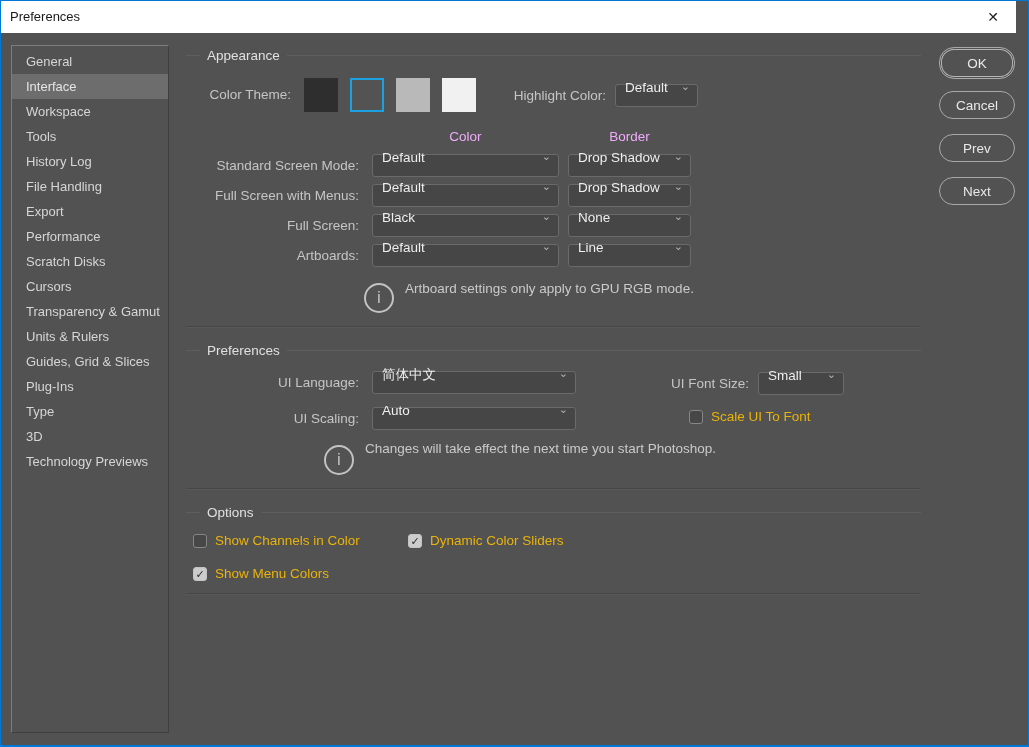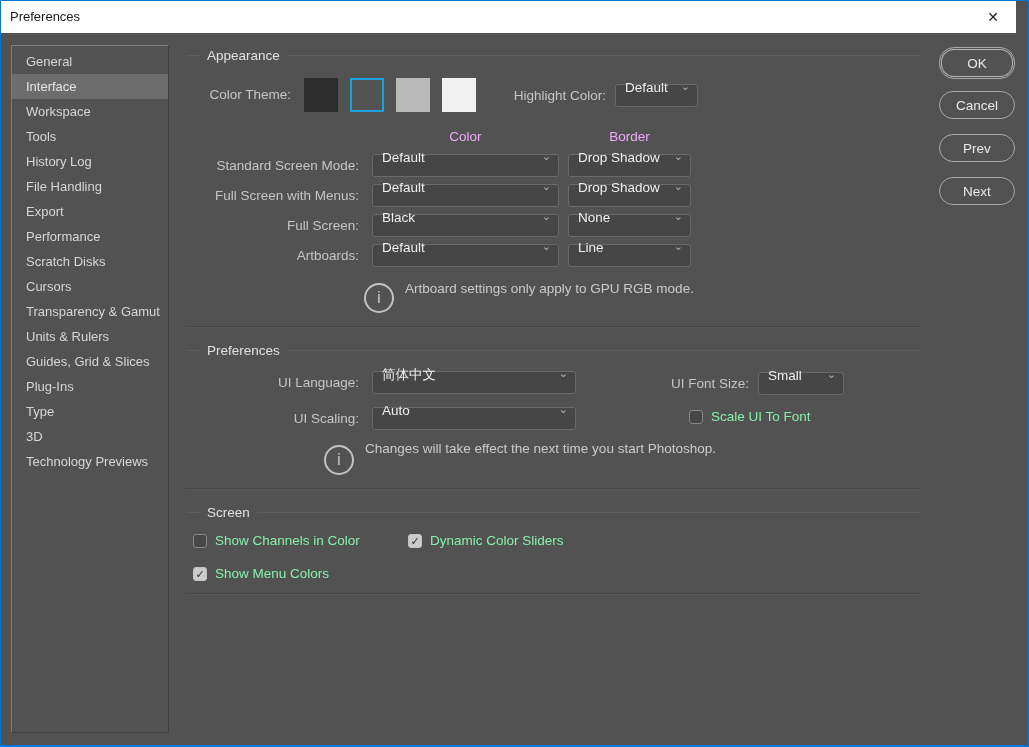--- a/index.html
+++ b/index.html
@@ -52,21 +52,21 @@
     font-size:17px;font-family:"DejaVu Serif","Liberation Serif",serif;
   }
   .note-text{position:absolute;font-size:13.5px;color:#cacaca;white-space:nowrap;}
   .cb{
     position:absolute;width:14px;height:14px;box-sizing:border-box;border-radius:3px;
     background:#474747;border:1px solid #868686;display:flex;align-items:center;justify-content:center;
   }
   .cb .mark{display:none;font-size:11px;font-weight:bold;color:#2d2d2d;line-height:1;}
   .cb.checked{background:#cccccc;border-color:#c4c4c4;}
   .cb.checked .mark{display:block;}
-  .cb-label{position:absolute;font-size:13.5px;color:#86efac;line-height:16px;white-space:nowrap;}
+  .cb-label{position:absolute;font-size:13.5px;color:#eab308;line-height:16px;white-space:nowrap;}
 </style>
 </head>
 <body>
 
 <div class="window">
 
   <div class="titlebar">
     <span class="title">Preferences</span>
     <div class="close-btn">
       <span>✕</span>
@@ -192,21 +192,21 @@
   <div class="cb-label" style="left:710px;top:408px">Scale UI To Font</div>
 
   <div class="note-icon" style="left:323px;top:444px">
     <span>i</span>
   </div>
   <div class="note-text" style="left:364px;top:440px">Changes will take effect the next time you start Photoshop.</div>
 
   <div class="sep" style="top:487px"></div>
 
   <div class="legend" style="top:504px">
-    <span>Screen</span>
+    <span>Options</span>
   </div>
 
   <div class="cb" style="left:192px;top:533px">
     
   </div>
   <div class="cb-label" style="left:214px;top:532px">Show Channels in Color</div>
 
   <div class="cb checked" style="left:407px;top:533px">
     <span class="mark">✓</span>
   </div>

